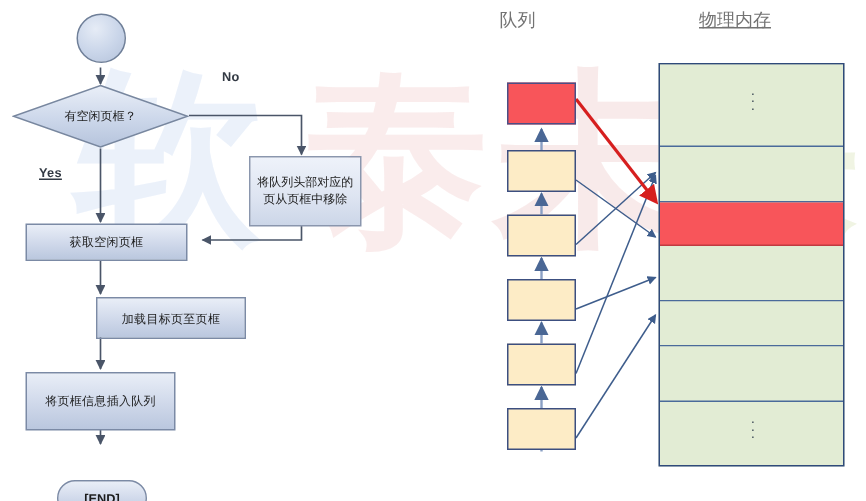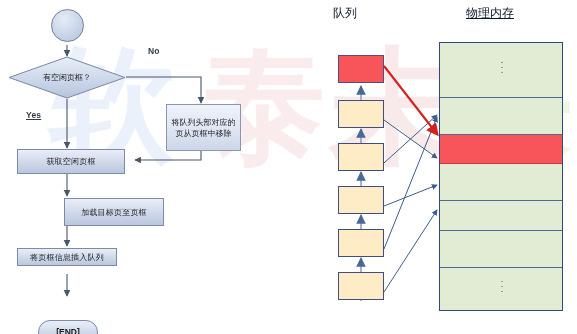--- a/index.html
+++ b/index.html
@@ -88,21 +88,21 @@
     font-size: 8.5px;
     font-weight: bold;
     color: #333a44;
     letter-spacing: .2px;
   }
   
   .panel-title {
     position: absolute;
     z-index: 4;
     font-size: 12px;
-    color: #0f172a;
+    color: #737373;
     white-space: nowrap;
   }
   .qbox {
     position: absolute;
     z-index: 3;
     box-sizing: border-box;
     border: 1px solid #3c4f80;
   }
   .qbox.normal { background: #fdecc6; }
   .qbox.head   { background: #f8555a; border-color: #4a4f86; }
@@ -234,21 +234,21 @@
   </div>
 
   <div class="node proc" id="node-getfree" style="left:17px; top:149px; width:108px; height:25px;">
     <span>获取空闲页框</span>
   </div>
 
   <div class="node proc" id="node-load" style="left:17px; top:198px; width:100px; height:28px;margin-left:47px;">
     <span>加载目标页至页框</span>
   </div>
 
-  <div class="node proc" id="node-enqueue" style="left:17px; top:248px; width:100px; height:18px;">
+  <div class="node proc" id="node-enqueue" style="left:17px; top:248px; width:100px; height:39px;">
     <span>将页框信息插入队列</span>
   </div>
 
   <div class="node terminator" id="node-end" style="left:38px; top:298px; width:60px; height:24px;margin-top:22px;">
     <span>[END]</span>
   </div>
 
   <div class="panel-title" style="left:333px; top:5px;">队列</div>
   <div class="panel-title" style="left:466px; top:5px;text-decoration:underline;">物理内存</div>
 

